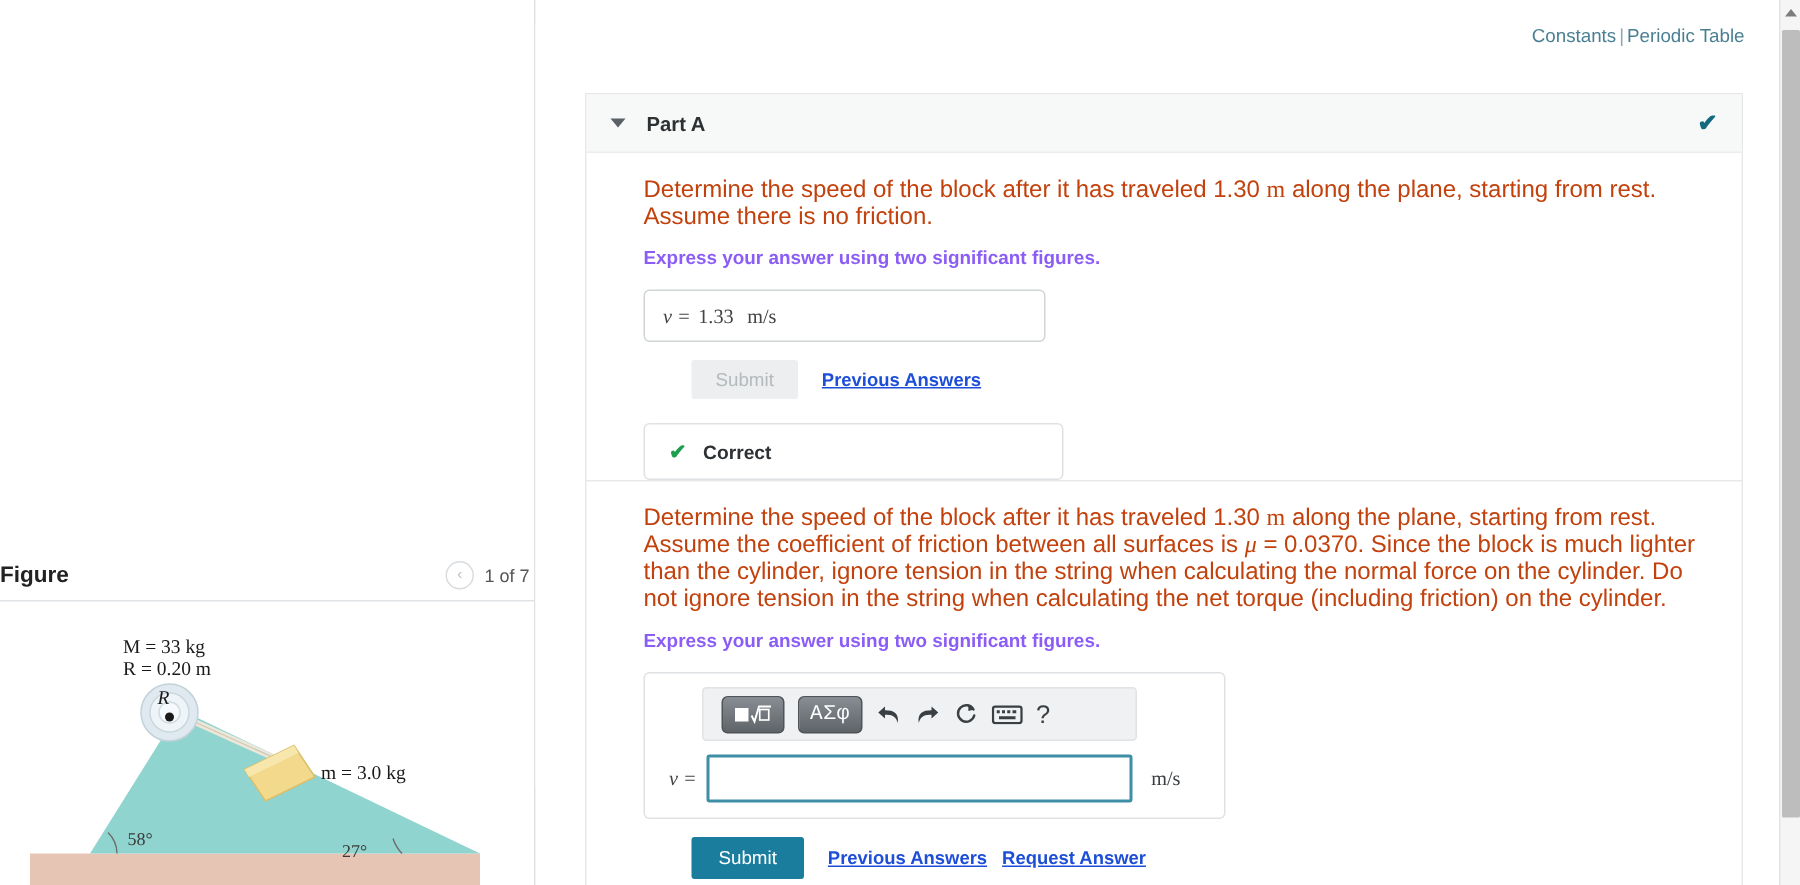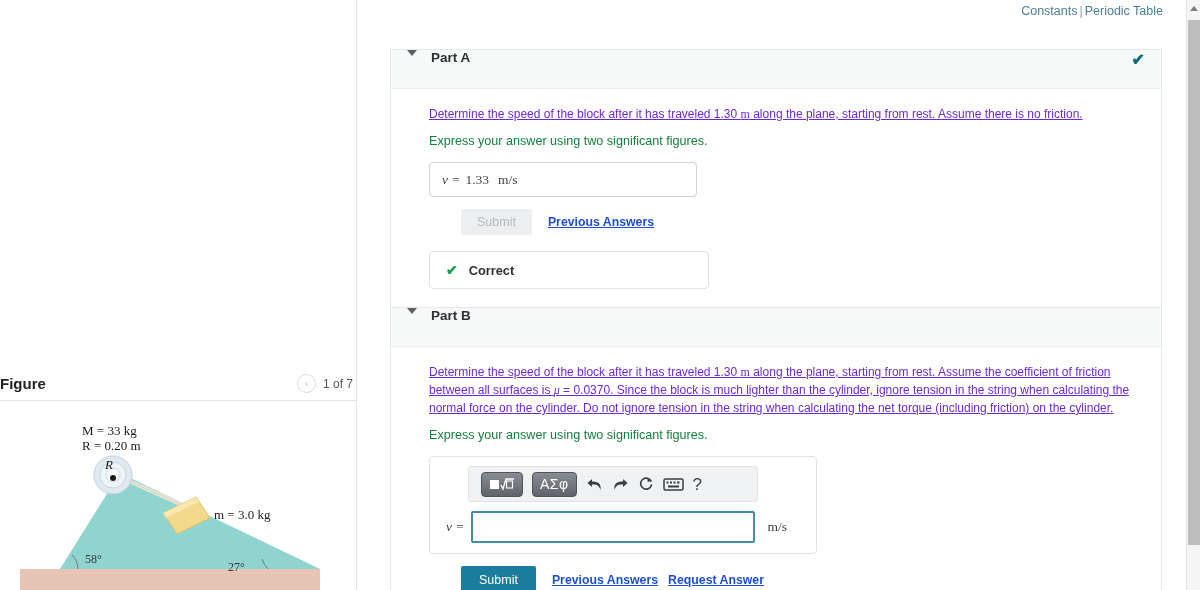--- a/index.html
+++ b/index.html
@@ -49,51 +49,51 @@
 
   
   .figure-area {
     position: absolute; left: 0; top: 403px; width: 357px; height: 187px;
     overflow: hidden;
   }
   .fig-svg { display: block; }
 
   
   .main {
-    position: absolute; left: 357px; top: 3px; width: 832px; height: 508px;
+    position: absolute; left: 357px; top: 16px; width: 832px; height: 508px;
     background: #ffffff;
   }
   .top-links {
     position: absolute; right: 26px; top: 1px;
     font-size: 12.5px; color: #4a7f93;
   }
   .top-links a { color: #4a7f93; text-decoration: none; }
   .top-links .sep { color: #8aa6b2; margin: 0 2px; }
 
   .card {
     position: absolute; left: 33px; width: 772px;
     background: #fff; border: 1px solid #e6e8ea;
   }
   .part-header {
     height: 39px; background: #f7f8f8; border-bottom: 1px solid #ebedee;
-    display: flex; align-items: flex-start; padding: 0 16px;
+    display: flex; align-items: center; padding: 0 16px;
   }
   .caret {
     width: 0; height: 0; border-left: 5px solid transparent;
     border-right: 5px solid transparent; border-top: 6px solid #5a6166;
     margin-right: 14px; cursor: pointer;
   }
   .part-label { font-size: 13.5px; font-weight: bold; color: #2d3134; }
   .hdr-check {
     margin-left: auto; color: #13697f; font-size: 16px; font-weight: bold;
   }
 
   .part-body { padding: 16px 20px 18px 38px; }
-  .q-text { font-size: 12px; line-height: 18px; color: #6d28d9; margin: 0 0 11px 0; text-decoration: underline; }
-  .q-bold { font-size: 12.6px; font-weight: normal; color: #15803d; margin: 0 0 14px 0; }
+  .q-text { font-size: 16px; line-height: 18px; color: #c2410c; margin: 0 0 11px 0; }
+  .q-bold { font-size: 12.6px; font-weight: bold; color: #8b5cf6; margin: 0 0 14px 0; }
   .mvar { font-family: "Liberation Serif", serif; font-style: italic; }
   .munit { font-family: "Liberation Serif", serif; }
 
   
   .ans-readonly {
     width: 268px; height: 35px; border: 1px solid #cfd4d7; border-radius: 4px;
     display: flex; align-items: center; padding: 0 12px; background: #fff;
     font-family: "Liberation Serif", serif; font-size: 13.5px; color: #444;
   }
   .ans-readonly .eq { font-style: italic; margin-right: 5px; }
@@ -133,21 +133,21 @@
     height: 36px; display: flex; align-items: center; gap: 9px;
     padding: 0 12px; margin: 0 0 0 28px; width: 290px;
   }
   .mb-btn {
     background: linear-gradient(#878d92, #5e6468);
     border: 1px solid #4e5458; border-radius: 4px;
     color: #fff; height: 25px; display: flex; align-items: center;
     justify-content: center; padding: 0 7px; cursor: pointer;
     font-size: 13px;
   }
-  .mb-btn.sym { font-family: Liberation Sans, sans-serif; font-size: 14px; letter-spacing: .5px; }
+  .mb-btn.sym { font-family: Liberation Mono, monospace; font-size: 14px; letter-spacing: .5px; }
   .mb-ico {
     color: #3a3f43; font-size: 15px; cursor: pointer; line-height: 1;
     display: flex; align-items: center;
   }
   .entry-row { display: flex; align-items: center; margin-top: 9px; padding-left: 6px; }
   .entry-label {
     font-family: "Liberation Serif", serif; font-style: italic;
     font-size: 13.5px; color: #444; margin-right: 7px;
   }
   .entry-input {
@@ -258,24 +258,20 @@
         </div>
 
         <div class="correct-box">
           <span class="correct-check">✔</span>
           <span class="correct-label">Correct</span>
         </div>
       </div>
     </div>
 
     <div class="card" style="top:304px;">
-      <div class="part-header">
-        <div class="caret"></div>
-        <span class="part-label">Part B</span>
-      </div>
       <div class="part-body">
         <p class="q-text"><span>Determine the speed of the block after it has traveled 1.30 </span><span class="munit">m</span><span> along the plane, starting from rest. Assume the coefficient of friction between all surfaces is </span><span class="mvar">μ</span><span> = 0.0370. Since the block is much lighter than the cylinder, ignore tension in the string when calculating the normal force on the cylinder. Do not ignore tension in the string when calculating the net torque (including friction) on the cylinder.</span></p>
         <p class="q-bold">Express your answer using two significant figures.</p>
 
         <div class="answer-widget">
           <div class="mathbar">
             <div class="mb-btn">
               <svg width="26" height="15" viewBox="0 0 26 15">
                 <rect x="1" y="3" width="9" height="9" fill="#ffffff"></rect>
                 <path d="M12 8 L14 12 L17 2 L25 2" stroke="#ffffff" stroke-width="1.3" fill="none"></path>

